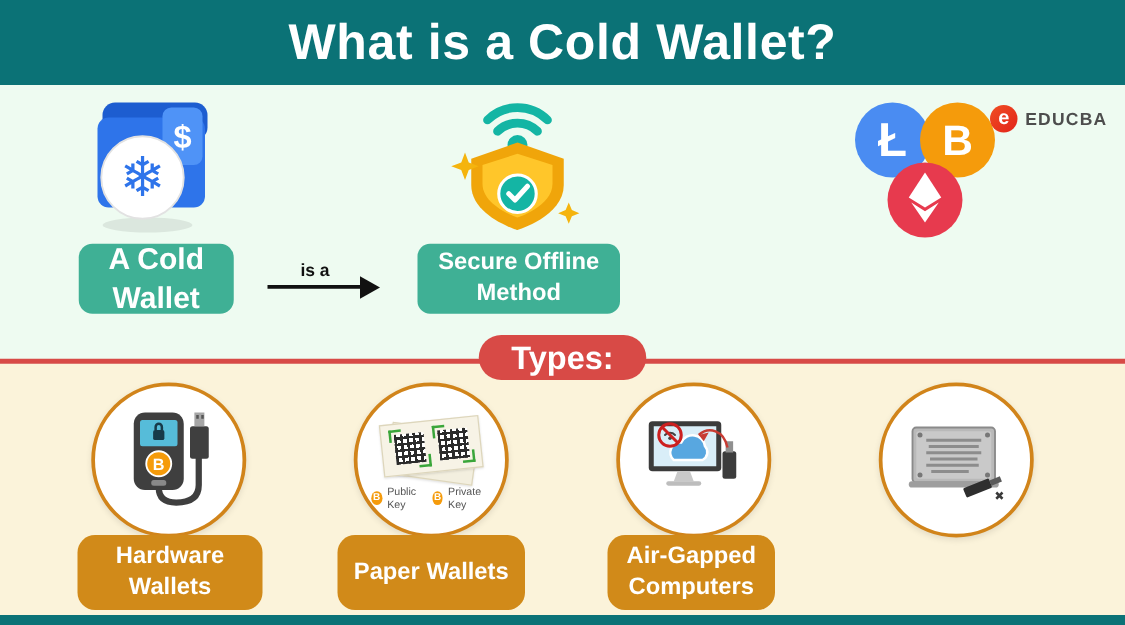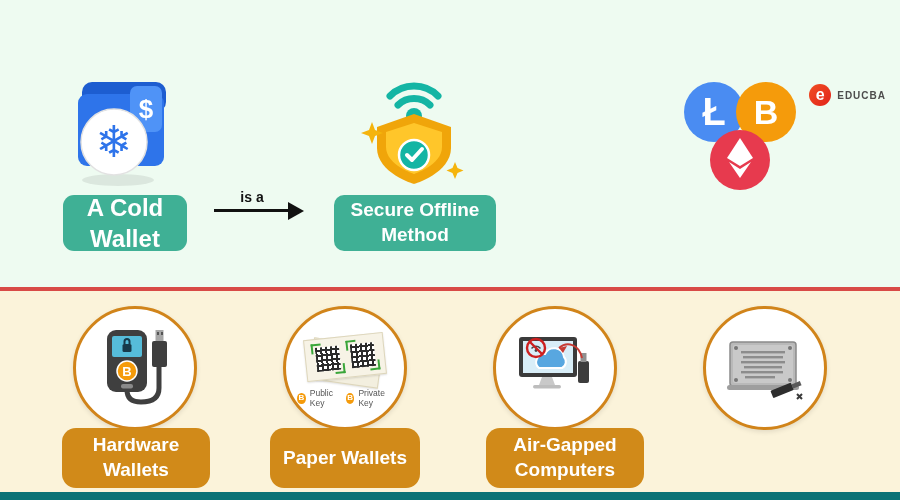--- a/index.html
+++ b/index.html
@@ -13,52 +13,52 @@
   .section-def{position:absolute;left:0;top:68px;width:900px;height:219px;background:#eefbf1;}
   .red-line{position:absolute;left:0;top:287px;width:900px;height:4px;background:#d84a46;z-index:2;}
   .section-types{position:absolute;left:0;top:291px;width:900px;height:201px;background:#fbf3da;}
   .footer-band{position:absolute;left:0;top:492px;width:900px;height:8px;background:#0b7276;}
 
   
   .brand{position:absolute;right:14px;top:84px;display:flex;align-items:center;gap:6px;z-index:3;}
   .brand-logo{width:22px;height:22px;border-radius:50%;
     background:linear-gradient(135deg,#f04e23,#e2231a);
     color:#fff;font-weight:bold;font-size:16px;display:flex;align-items:center;justify-content:center;line-height:1;}
-  .brand-name{color:#4d4d4d;font-size:10px;font-weight:bold;letter-spacing:1px;}
+  .brand-name{color:#4d4d4d;font-size:14px;font-weight:bold;letter-spacing:1px;}
 
   
   .gbtn{position:absolute;background:#3fb095;color:#fff;font-weight:bold;text-align:center;
     display:flex;align-items:center;justify-content:center;border-radius:10px;line-height:1.3;z-index:3;padding:2px 6px;box-sizing:border-box;}
   .gbtn1{left:63px;top:195px;width:124px;height:56px;font-size:24px;border-radius:11px;}
   .gbtn2{left:334px;top:195px;width:162px;height:56px;font-size:19px;}
   .gbtn3{left:648px;top:192px;width:182px;height:58px;font-size:19px;}
 
   .connector{position:absolute;text-align:center;z-index:3;}
   .connector .lbl{font-weight:bold;font-size:14px;color:#111;margin-bottom:3px;}
   .connector .shaft{position:relative;height:3px;background:#111;margin-top:4px;}
   .connector .head{position:absolute;right:-14px;top:50%;transform:translateY(-50%);
     width:0;height:0;border-left:16px solid #111;border-top:9px solid transparent;border-bottom:9px solid transparent;}
-  .conn1{left:214px;top:189px;width:76px;}
+  .conn1{left:214px;top:208px;width:76px;}
   .conn2{left:524px;top:199px;width:80px;}
 
   .flow-icon{position:absolute;z-index:2;}
   .icon-wallet{left:68px;top:72px;}
   .icon-shield{left:352px;top:70px;}
   .icon-coins{left:682px;top:76px;}
 
   
   .types-pill{position:absolute;left:383px;top:268px;width:134px;height:36px;background:#d84a46;
     border-radius:18px;color:#fff;font-size:26px;font-weight:bold;display:flex;align-items:center;justify-content:center;z-index:4;}
   .type-circle{position:absolute;top:306px;width:118px;height:118px;border-radius:50%;background:#fff;
     border:3px solid #d1841a;box-shadow:0 2px 5px rgba(0,0,0,.10);display:flex;align-items:center;justify-content:center;z-index:3;}
   .tc1{left:73px;} .tc2{left:283px;} .tc3{left:493px;} .tc4{left:703px;}
 
   .obtn{position:absolute;top:428px;height:60px;background:#d18a19;color:#fff;font-weight:bold;font-size:19px;
     border-radius:14px;display:flex;align-items:center;justify-content:center;text-align:center;line-height:1.3;z-index:3;padding:2px 8px;box-sizing:border-box;}
-  .ob1{left:62px;width:148px;} .ob2{left:270px;width:150px;} .ob3{left:486px;width:158px;} .ob4{left:692px;width:152px;}
+  .ob1{left:62px;width:148px;} .ob2{left:270px;width:150px;} .ob3{left:486px;width:134px;} .ob4{left:692px;width:152px;}
 
   
   .paper-stack{position:relative;width:96px;height:96px;}
   .paper{position:absolute;background:#f3efdf;border:1px solid #ddd6bc;box-shadow:0 1px 2px rgba(0,0,0,.12);}
   .p-back{left:14px;top:22px;width:68px;height:40px;transform:rotate(8deg);}
   .p-front{left:8px;top:16px;width:80px;height:42px;transform:rotate(-6deg);background:#f7f3e6;
     display:flex;align-items:center;justify-content:space-around;padding:0 4px;box-sizing:border-box;}
   .qr-wrap{position:relative;width:28px;height:28px;display:flex;align-items:center;justify-content:center;}
   .qr-wrap::before,.qr-wrap::after{content:"";position:absolute;width:8px;height:8px;}
   .qr-wrap::before{left:-2px;top:-2px;border-left:2px solid #3aa63a;border-top:2px solid #3aa63a;}
@@ -69,20 +69,23 @@
   .key-row{position:absolute;left:0;bottom:8px;width:100%;display:flex;align-items:center;justify-content:center;gap:4px;}
   .kcoin{width:11px;height:11px;border-radius:50%;background:#f59b0b;color:#fff;font-size:8px;font-weight:bold;
     display:inline-flex;align-items:center;justify-content:center;line-height:1;}
   .key-label{font-size:8.5px;color:#555;}
 </style>
 </head>
 <body>
 
 <div class="canvas">
 
+  <div class="header-band">
+    <div class="header-title">What is a Cold Wallet?</div>
+  </div>
 
   <div class="section-def"></div>
   <div class="red-line"></div>
   <div class="section-types"></div>
   <div class="footer-band"></div>
 
   <div class="brand">
     <span class="brand-logo">e</span>
     <span class="brand-name">EDUCBA</span>
   </div>
@@ -131,20 +134,21 @@
     <div class="lbl">is a</div>
     <div class="shaft">
         <span class="head"></span>
       </div>
   </div>
 
   <div class="gbtn gbtn2">Secure Offline Method</div>
 
 
 
+  <div class="types-pill">Types:</div>
 
   <div class="type-circle tc1">
     <svg width="88" height="88" viewBox="0 0 88 88">
       <path d="M36 66 q0 12 14 12 q18 0 18 -14 V42" stroke="#3f3f3f" stroke-width="5" fill="none"></path>
       <rect x="61" y="17" width="15" height="26" rx="2" fill="#3f3f3f"></rect>
       <rect x="64.5" y="6" width="8" height="11" fill="#a6a6a6"></rect>
       <rect x="66" y="8" width="2" height="3" fill="#555"></rect>
         <rect x="70" y="8" width="2" height="3" fill="#555"></rect>
       <rect x="16" y="6" width="40" height="62" rx="9" fill="#3f3f3f"></rect>
       <rect x="21" y="12" width="30" height="21" rx="2" fill="#56bcd9"></rect>

